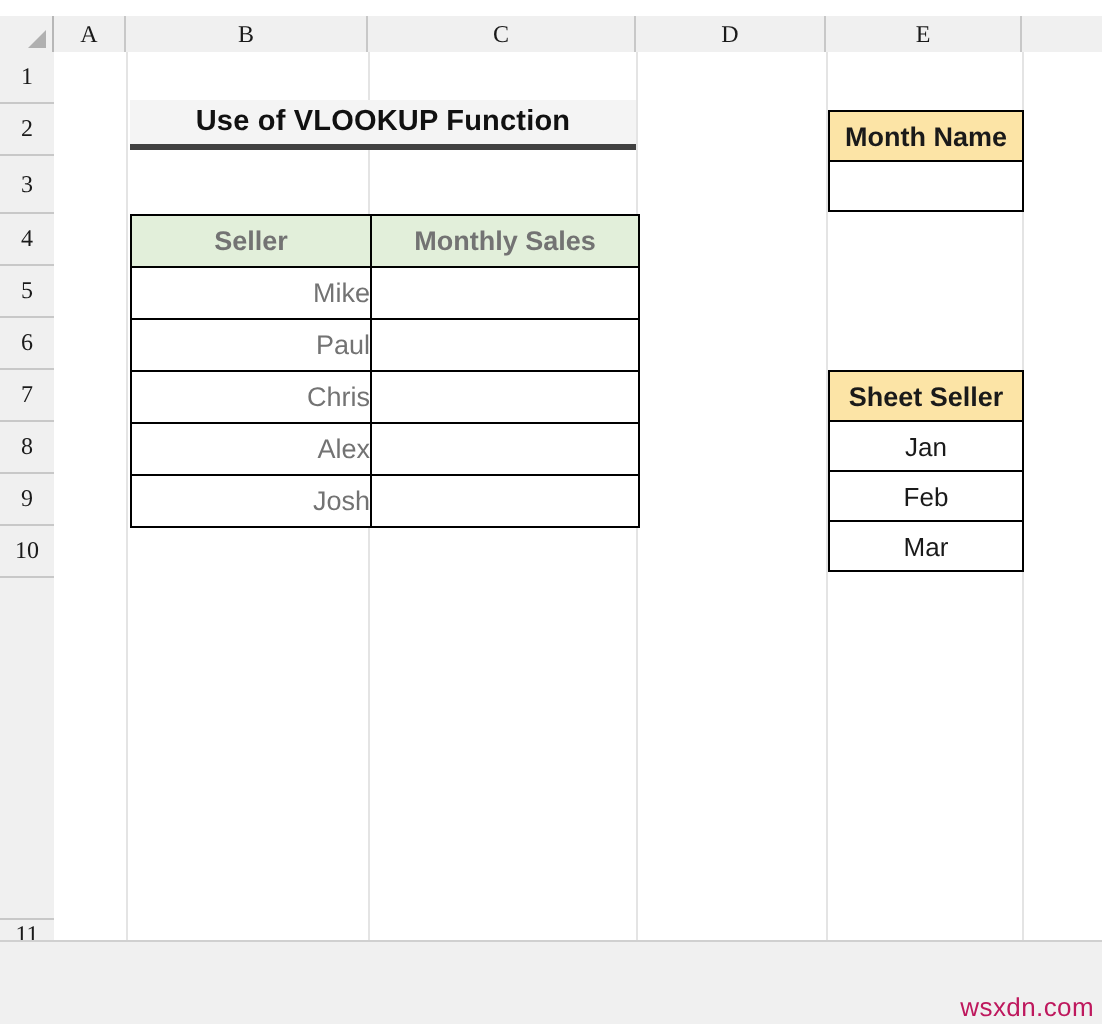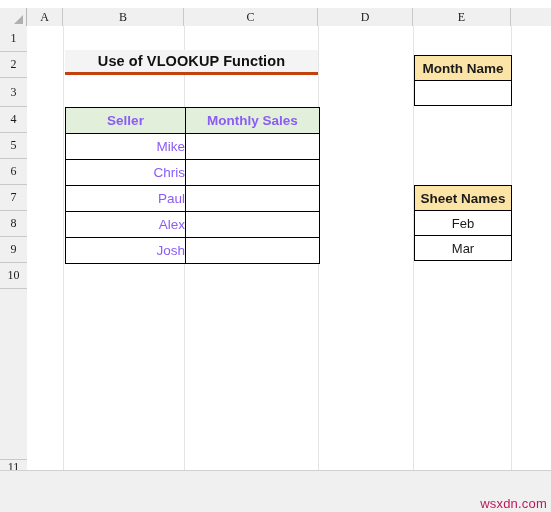--- a/index.html
+++ b/index.html
@@ -93,21 +93,21 @@
     top: 0; width: 1px; height: 444px;
     background: #e4e4e4;
   }
 
   
   .title-banner {
     position: absolute;
     left: 65px; top: 50px;
     width: 253px; height: 25px;
     background: #f4f4f4;
-    border-bottom: 3px solid #c2410c;
+    border-bottom: 3px solid #404040;
     display: flex;
     align-items: center;
     justify-content: center;
   }
   .title-banner span {
     font-size: 14.5px;
     font-weight: bold;
     color: #111111;
     letter-spacing: 0.1px;
   }
@@ -117,21 +117,21 @@
     position: absolute;
     left: 65px; top: 107px;
     width: 254px;
     border-collapse: collapse;
     table-layout: fixed;
   }
   .main-table th, .main-table td {
     border: 1px solid #000000;
     height: 26px;
     font-size: 13.5px;
-    color: #8b5cf6;
+    color: #737373;
     text-align: center;
     padding: 0;
   }
   .main-table th {
     background: #e2efda;
     font-weight: bold;
     font-size: 13.5px;
   }
   .main-table td { background: #ffffff; text-align: right; }
   .col-seller { width: 120px; }
@@ -265,25 +265,25 @@
           <th class="col-seller">Seller</th>
           <th class="col-sales">Monthly Sales</th>
         </tr>
       </thead>
       <tbody>
         <tr>
           <td>Mike</td>
           <td></td>
         </tr>
         <tr>
+          <td>Paul</td>
+          <td></td>
+        </tr>
+        <tr>
           <td>Chris</td>
-          <td></td>
-        </tr>
-        <tr>
-          <td>Paul</td>
           <td></td>
         </tr>
         <tr>
           <td>Alex</td>
           <td></td>
         </tr>
         <tr>
           <td>Josh</td>
           <td></td>
         </tr>
@@ -297,21 +297,24 @@
         </tr>
         <tr>
           <td></td>
         </tr>
       </tbody>
     </table>
 
     <table class="side-box" id="sheet-box">
       <tbody>
         <tr>
-          <th>Sheet Names</th>
+          <th>Sheet Seller</th>
+        </tr>
+        <tr>
+          <td>Jan</td>
         </tr>
         <tr>
           <td>Feb</td>
         </tr>
         <tr>
           <td>Mar</td>
         </tr>
       </tbody>
     </table>
 

